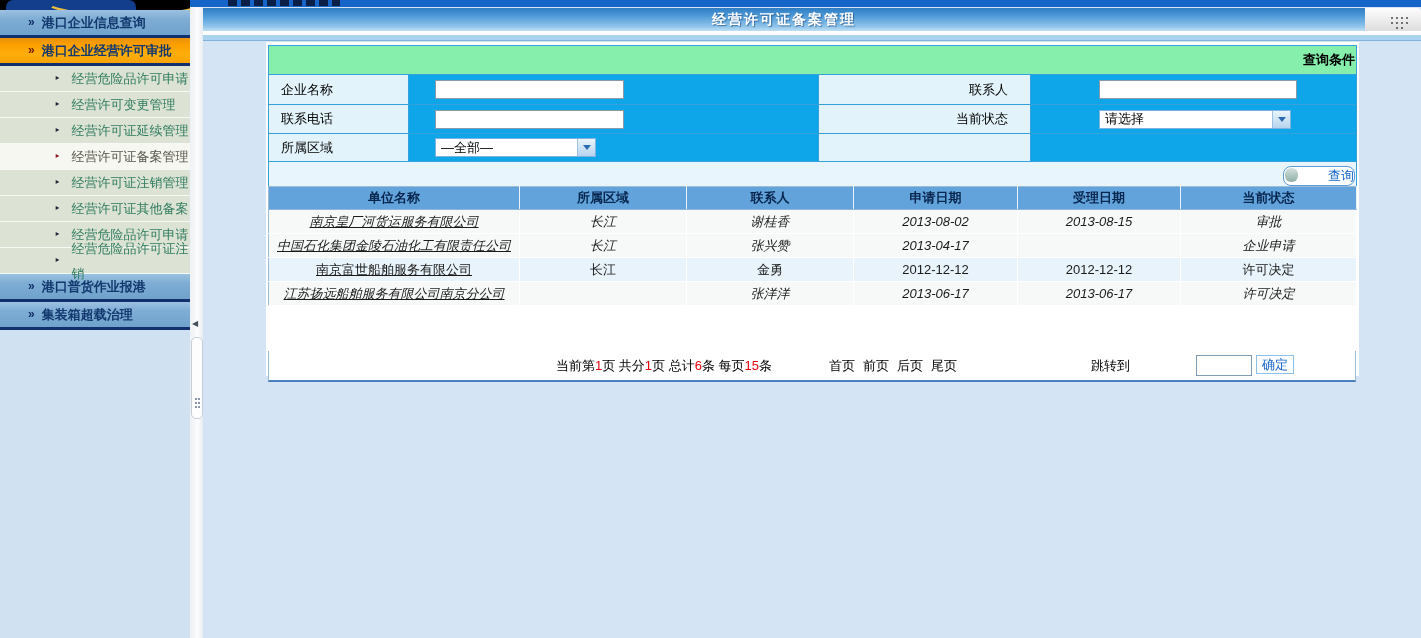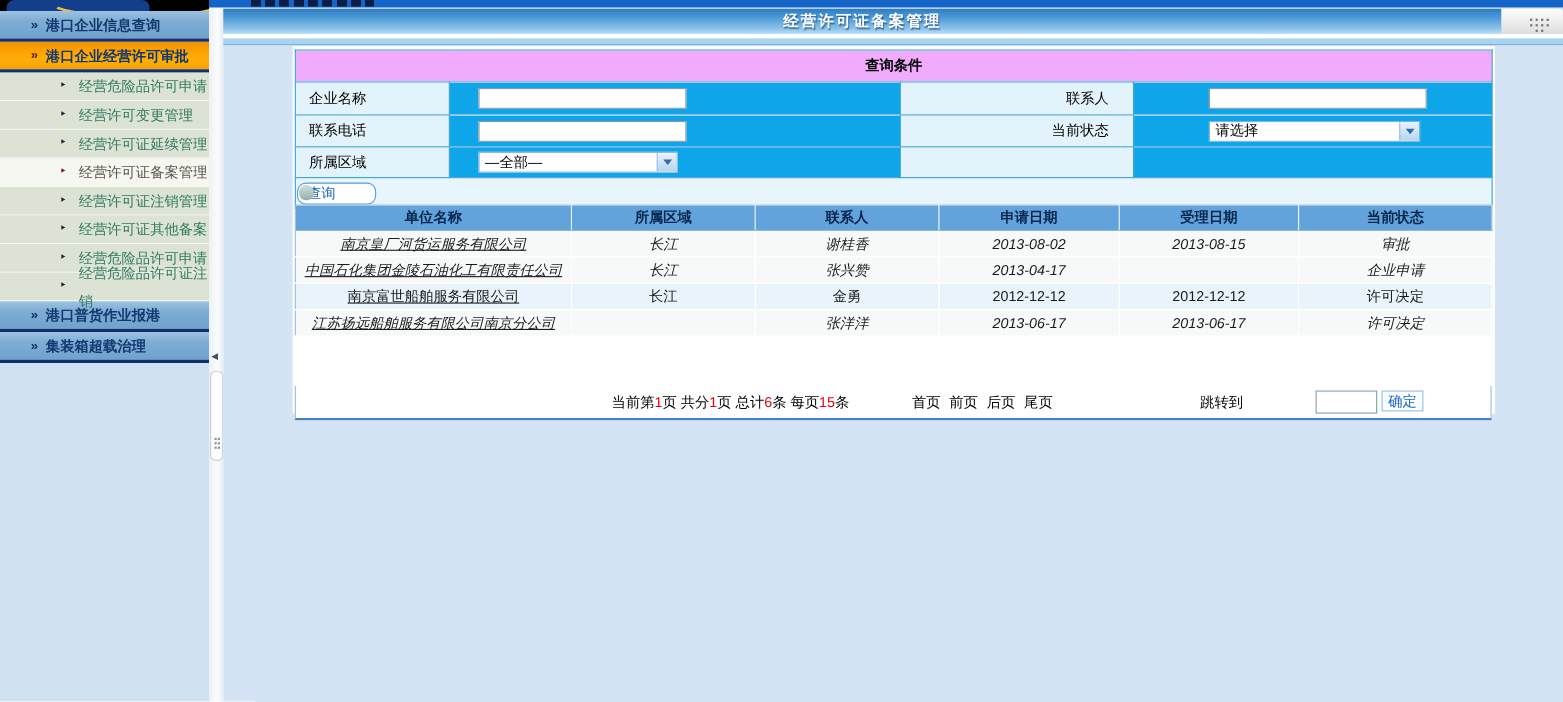--- a/index.html
+++ b/index.html
@@ -53,30 +53,30 @@
                         0 5px #717171,5px 5px #717171,10px 5px #717171,15px 5px #717171,
                         5px 10px #717171,10px 10px #717171;}
   .white-gap{position:absolute;left:0;top:24px;width:100%;height:4px;background:#FFFFFF;}
   .blue-band{position:absolute;left:0;top:28px;width:100%;height:5px;background:#AAD3EF;border-bottom:1px solid #7FB2DC;}
 
   .content-panel{position:absolute;left:63px;top:35px;width:1093px;height:334px;background:#fff;}
 
   
   .form-table{position:absolute;left:2px;top:3px;width:1088px;border-collapse:collapse;table-layout:fixed;}
   .form-table td{border:1px solid #35A0DC;overflow:hidden;}
-  .ft-header td{background:#f0abfc;text-align:center;font-weight:bold;height:26px;}
+  .ft-header td{background:#86efac;text-align:right;font-weight:bold;height:26px;}
   td.lbl{background:#E3F3FB;padding-left:12px;}
   td.lbl-r{background:#E3F3FB;text-align:right;padding-right:22px;}
   td.inp{background:#0ea5e9;padding-left:12px;}
   tr.fr1{height:30px;} tr.fr2{height:29px;} tr.fr3{height:28px;}
-  .btn-row td{background:#E9F5FC;height:25px;text-align:left;font-family:Liberation Serif, serif;}
+  .btn-row td{background:#E9F5FC;height:25px;text-align:right;font-family:Liberation Serif, serif;}
   .tin{width:183px;height:17px;border:1px solid #8A9AA8;background:#fff;margin-left:14px;
        font-family:inherit;font-size:12px;padding:0 2px;}
   .tin.right{margin-left:56px;width:192px;}
-  .sel{width:181px;height:19px;border:1px solid #7FB2E0;background:#fff;display:flex;align-items:center;
+  .sel{width:161px;height:19px;border:1px solid #7FB2E0;background:#fff;display:flex;align-items:center;
        margin-left:14px;position:relative;box-sizing:border-box;padding-left:5px;cursor:pointer;}
   .sel.right{margin-left:56px;width:192px;}
   .sel .arrow-box{position:absolute;right:0;top:0;bottom:0;width:17px;
        background:linear-gradient(180deg,#EAF4FC,#B6D4EE);border-left:1px solid #9CC0E4;
        display:flex;align-items:center;justify-content:center;}
   .tri-down{width:0;height:0;border-left:4px solid rgba(0,0,0,0);border-right:4px solid rgba(0,0,0,0);
        border-top:5px solid #2B6CB0;}
   .query-btn{display:inline-block;position:relative;width:62px;height:18px;line-height:18px;
        border:1px solid #5A9BD5;border-radius:8px;background:#fff;color:#1464C8;cursor:pointer;
        font-size:13px;padding-left:8px;}

